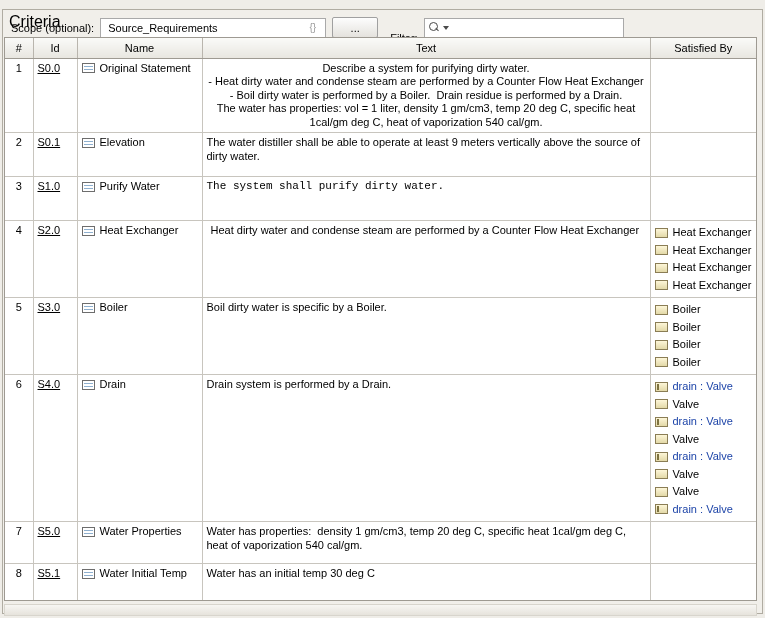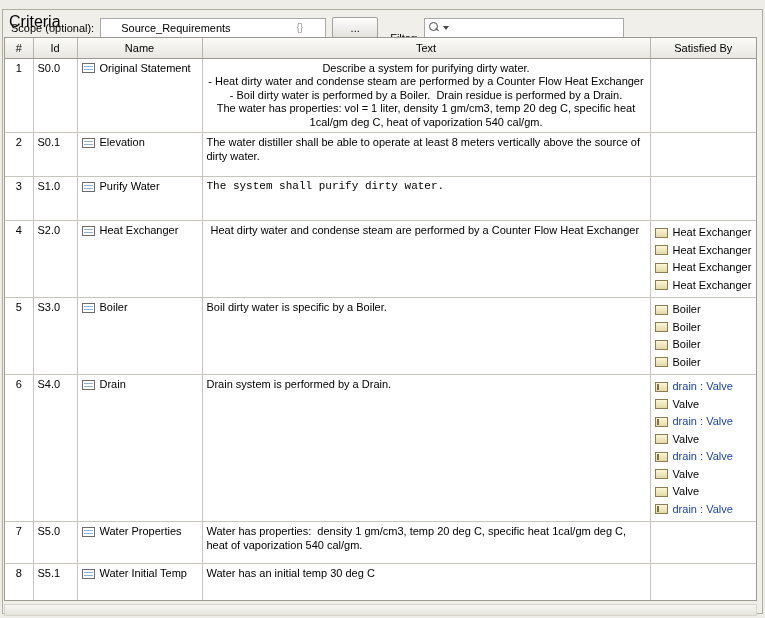--- a/index.html
+++ b/index.html
@@ -46,21 +46,21 @@
   }
   .lbl { font-size: 11px; color: #000; white-space: nowrap; }
   .scope-input {
     width: 226px;
     height: 20px;
     border: 1px solid #a9a9a9;
     background: #fff;
     position: relative;
     display: flex;
     align-items: center;
-    padding: 0 20px;
+    padding: 0 7px;
     font-size: 11px;
   }
   .scope-input .val { flex: 1; }
   .scope-input .braces {
     color: #9a9a9a;
     font-size: 10px;
     padding-right: 2px;
   }
   .btn-ellipsis {
     width: 46px; height: 21px;
@@ -144,20 +144,21 @@
     background: #fff;
   }
   td.c-num {
     text-align: center;
     vertical-align: middle;
     padding: 0;
   }
   td.c-id {
     vertical-align: middle;
     padding-left: 5px;
+    text-decoration: underline;
   }
   td.c-name {
     vertical-align: middle;
     padding-left: 6px;
     white-space: nowrap;
   }
   td.c-name .nm { display: inline-flex; align-items: center; gap: 5px; }
   td.c-text { padding: 4px 5px; }
   td.c-sat { padding: 3px 4px; }
 
@@ -273,21 +274,21 @@
 The water has properties: vol = 1 liter, density 1 gm/cm3, temp 20 deg C, specific heat 1cal/gm deg C, heat of vaporization 540 cal/gm.</td>
             <td class="c-sat" style="border-right: none;"></td>
           </tr>
           <tr style="height: 44px;">
             <td class="c-num">2</td>
             <td class="c-id">S0.1</td>
             <td class="c-name"><span class="nm">
                 <span class="icon-doc"></span>
                 <span>Elevation</span>
               </span></td>
-            <td class="c-text" style="white-space: pre-wrap;">The water distiller shall be able to operate at least 8 meters vertically above the source of dirty water.</td>
+            <td class="c-text" style="white-space: pre-wrap;">The water distiller shall be able to operate at least 9 meters vertically above the source of dirty water.</td>
             <td class="c-sat" style="border-right: none;"></td>
           </tr>
           <tr style="height: 44px;">
             <td class="c-num">3</td>
             <td class="c-id">S1.0</td>
             <td class="c-name"><span class="nm">
                 <span class="icon-doc"></span>
                 <span>Purify Water</span>
               </span></td>
             <td class="c-text" style="white-space: pre-wrap; font-family: Liberation Mono, monospace;">The system shall purify dirty water.</td>

